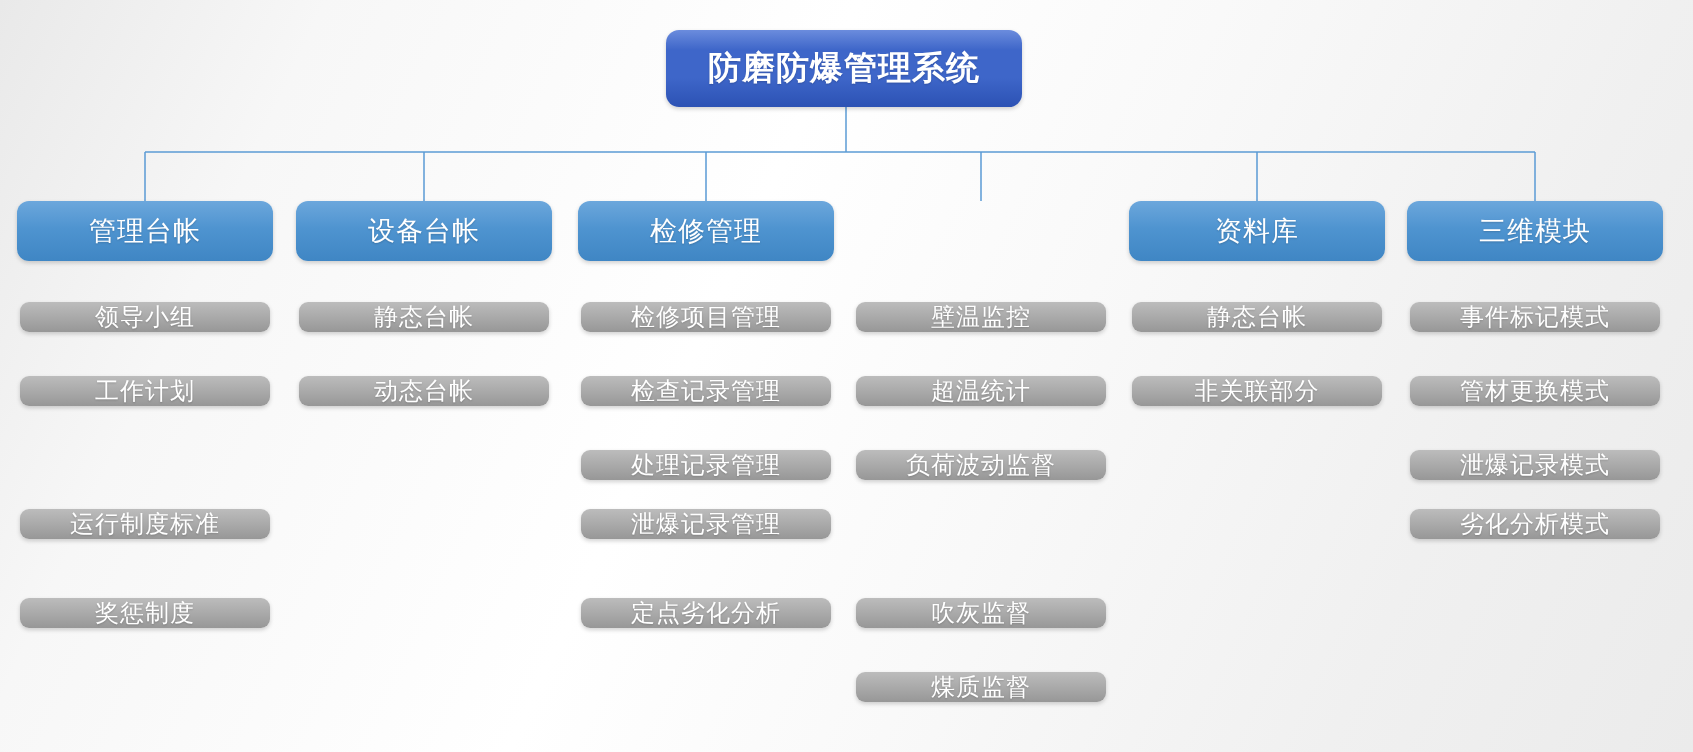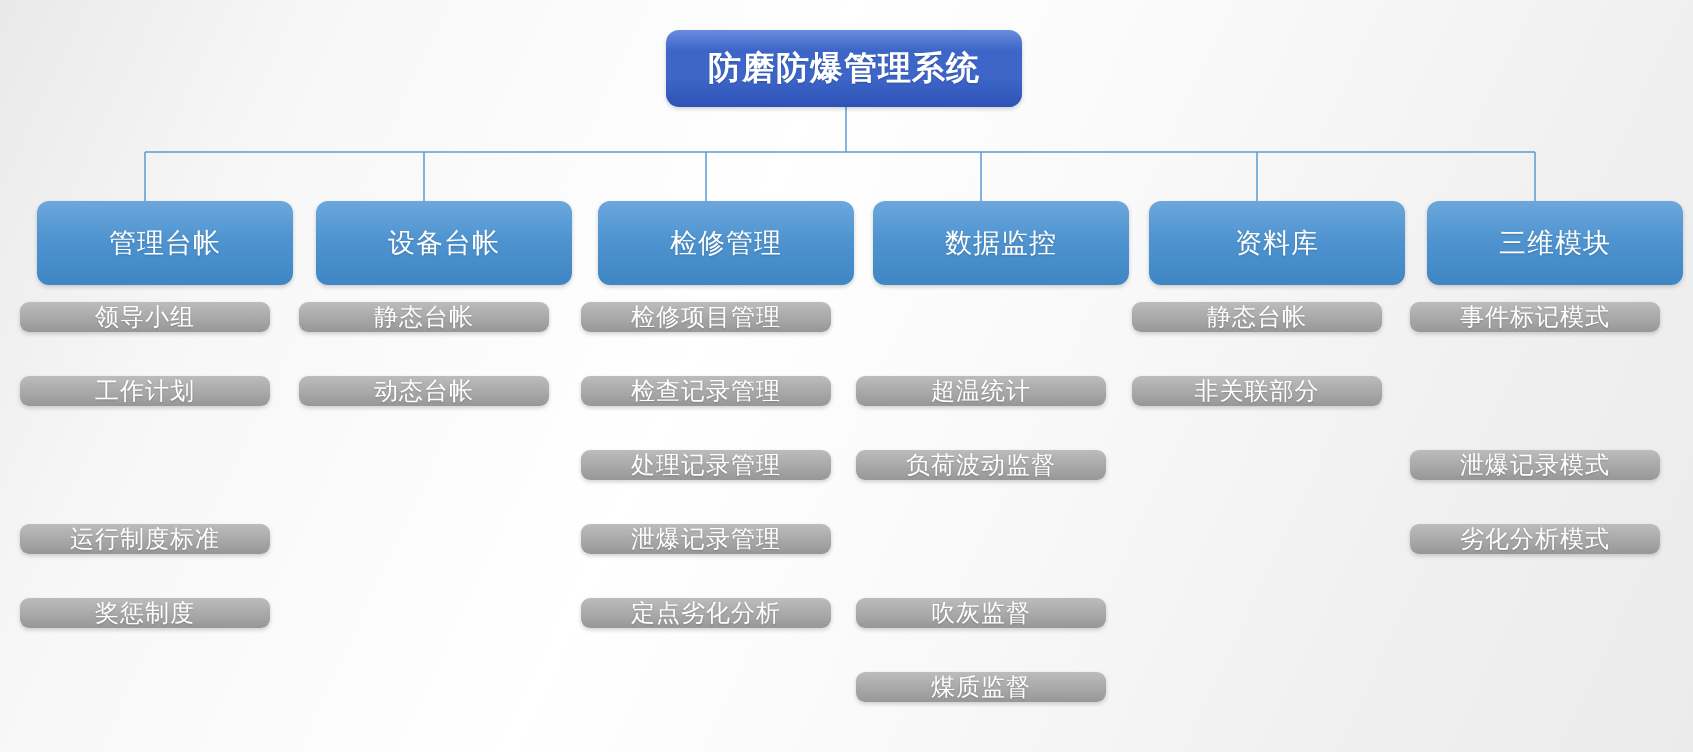--- a/index.html
+++ b/index.html
@@ -23,31 +23,30 @@
     box-shadow:0 2px 4px rgba(0,0,0,0.18);
   }
   .root{
     left:666px; top:30px; width:356px; height:77px; border-radius:13px;
     font-size:33px; font-weight:600; letter-spacing:1px;
     background:linear-gradient(180deg,var(--root-box-top) 0%,var(--root-box-mid) 26%,var(--root-box-mid) 62%,var(--root-box-bottom) 100%);
   }
   .col{position:absolute; top:201px; width:256px; height:551px;}
   .c1{left:17px} .c2{left:296px} .c3{left:578px} .c4{left:853px} .c5{left:1129px} .c6{left:1407px}
   .branch{
-    left:0; top:0; width:256px; height:84px; border-radius:12px;
+    left:0; top:0; width:256px; height:60px; border-radius:12px;
     font-size:27px; letter-spacing:1px;
     background:linear-gradient(180deg,var(--branch-box-top) 0%,var(--branch-box-mid) 45%,var(--branch-box-bottom) 100%);
-    margin-left:20px;
   }
   .leaf{
     left:3px; width:250px; height:30px; border-radius:9px;
     font-size:24px; letter-spacing:1px;
     background:linear-gradient(180deg,var(--leaf-box-top) 0%,var(--leaf-box-mid) 55%,var(--leaf-box-bottom) 100%);
   }
-  .r1{top:101px}.r2{top:175px}.r3{top:249px}.r4{top:323px}.r5{top:397px}.r6{top:471px}
+  .r1{top:101px}.r2{top:175px}.r3{top:249px}.r4{top:308px}.r5{top:397px}.r6{top:471px}
 </style>
 </head>
 <body>
 
 <svg class="lines" viewBox="0 0 1693 752" xmlns="http://www.w3.org/2000/svg">
   <g fill="none" stroke-width="1.5" stroke="#5b9bd5">
     <path d="M846 107 V152"></path>
     <path d="M145 152 H1535"></path>
     <path d="M145 152 V201 M424 152 V201 M706 152 V201 M981 152 V201 M1257 152 V201 M1535 152 V201"></path>
   </g>
@@ -72,31 +71,32 @@
 <div class="col c3">
   <div class="node branch">检修管理</div>
   <div class="node leaf r1">检修项目管理</div>
   <div class="node leaf r2">检查记录管理</div>
   <div class="node leaf r3">处理记录管理</div>
   <div class="node leaf r4">泄爆记录管理</div>
   <div class="node leaf r5">定点劣化分析</div>
 </div>
 
 <div class="col c4">
-  <div class="node branch">数据监控</div>
+  <div class="node leaf r1">壁温监控</div>
   <div class="node leaf r2">超温统计</div>
   <div class="node leaf r3">负荷波动监督</div>
   <div class="node leaf r5">吹灰监督</div>
   <div class="node leaf r6">煤质监督</div>
 </div>
 
 <div class="col c5">
   <div class="node branch">资料库</div>
   <div class="node leaf r1">静态台帐</div>
   <div class="node leaf r2">非关联部分</div>
 </div>
 
 <div class="col c6">
   <div class="node branch">三维模块</div>
   <div class="node leaf r1">事件标记模式</div>
+  <div class="node leaf r2">管材更换模式</div>
   <div class="node leaf r3">泄爆记录模式</div>
   <div class="node leaf r4">劣化分析模式</div>
 </div>
 
 </body></html>

